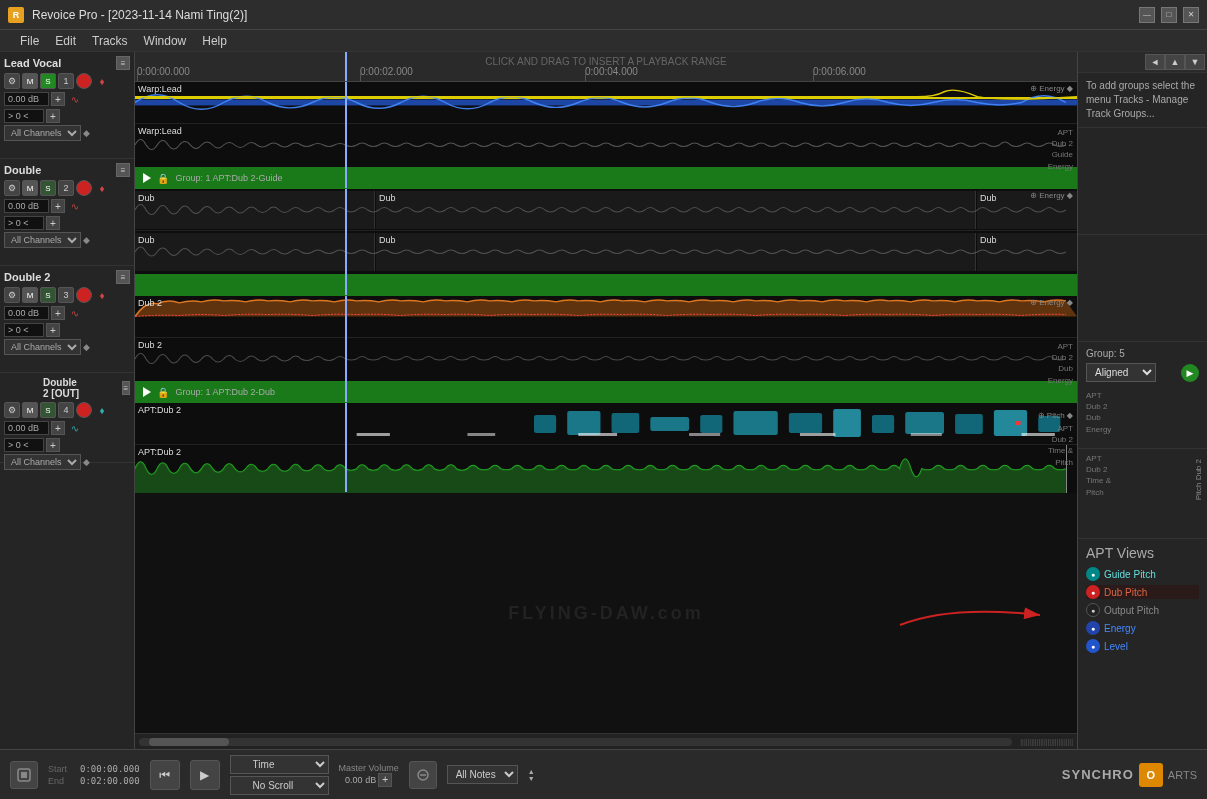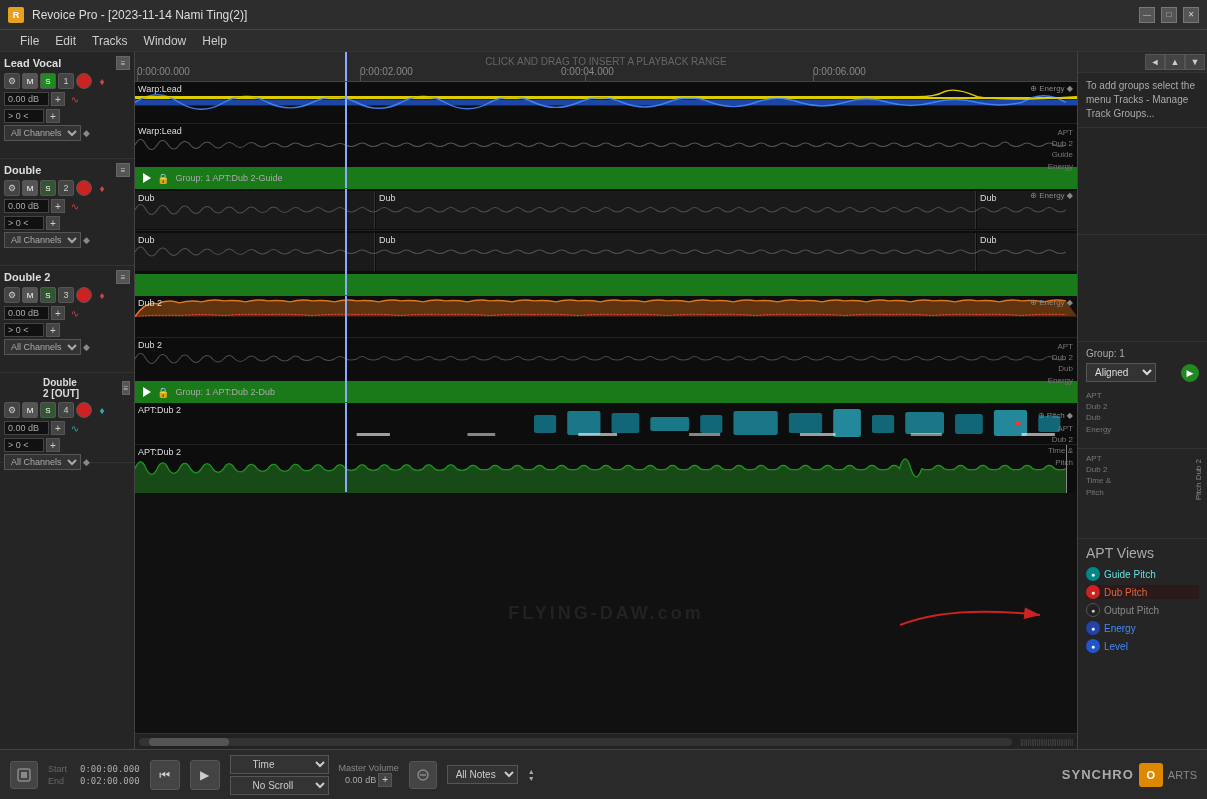--- a/index.html
+++ b/index.html
@@ -676,21 +676,21 @@
   </div>
 
   <div id="timeline-area">
 
     <div id="ruler">
       <div class="playback-hint">CLICK AND DRAG TO INSERT A PLAYBACK RANGE</div>
       <span class="ruler-time" style="left: 2px;">0:00:00.000</span>
       <span class="ruler-line" style="left: 2px;"></span>
       <span class="ruler-time" style="left: 225px;">0:00:02.000</span>
       <span class="ruler-line" style="left: 225px;"></span>
-      <span class="ruler-time" style="left: 426px;">0:00:04.000</span>
+      <span class="ruler-time" style="left: 450px;">0:00:04.000</span>
       <span class="ruler-line" style="left: 450px;"></span>
       <span class="ruler-time" style="left: 678px;">0:00:06.000</span>
       <span class="ruler-line" style="left: 678px;"></span>
       <div class="playhead" style="left: 210px;"></div>
     </div>
 
     <div class="h107 full-track-row" style="display:block; border-bottom:1px solid #333; position:relative;">
 
       <div class="row-top-half" style="height:42px; position:relative; border-bottom:1px solid #222; overflow:hidden; background:#0d0d0d;">
         <span class="clip-label">Warp:Lead</span>
@@ -872,21 +872,21 @@
     </div>
 
     <div id="right-top">
       <span>To add groups select the menu Tracks - Manage Track Groups...</span>
     </div>
 
     <div style="height:107px; border-bottom:1px solid #333;"></div>
     <div style="height:107px; border-bottom:1px solid #333; background:#252525;"></div>
 
     <div style="height:107px; border-bottom:1px solid #333; padding:6px 8px;">
-      <div class="group-info-label">Group: 1</div>
+      <div class="group-info-label">Group: 5</div>
       <div class="aligned-row">
         <select class="aligned-select">
           <option>Aligned</option>
         </select>
         <div class="play-btn-green">▶</div>
       </div>
       <div style="margin-top:8px; font-size:8px; color:#777; line-height:1.4;">
         APT<br>Dub 2<br>Dub<br>Energy
       </div>
     </div>

